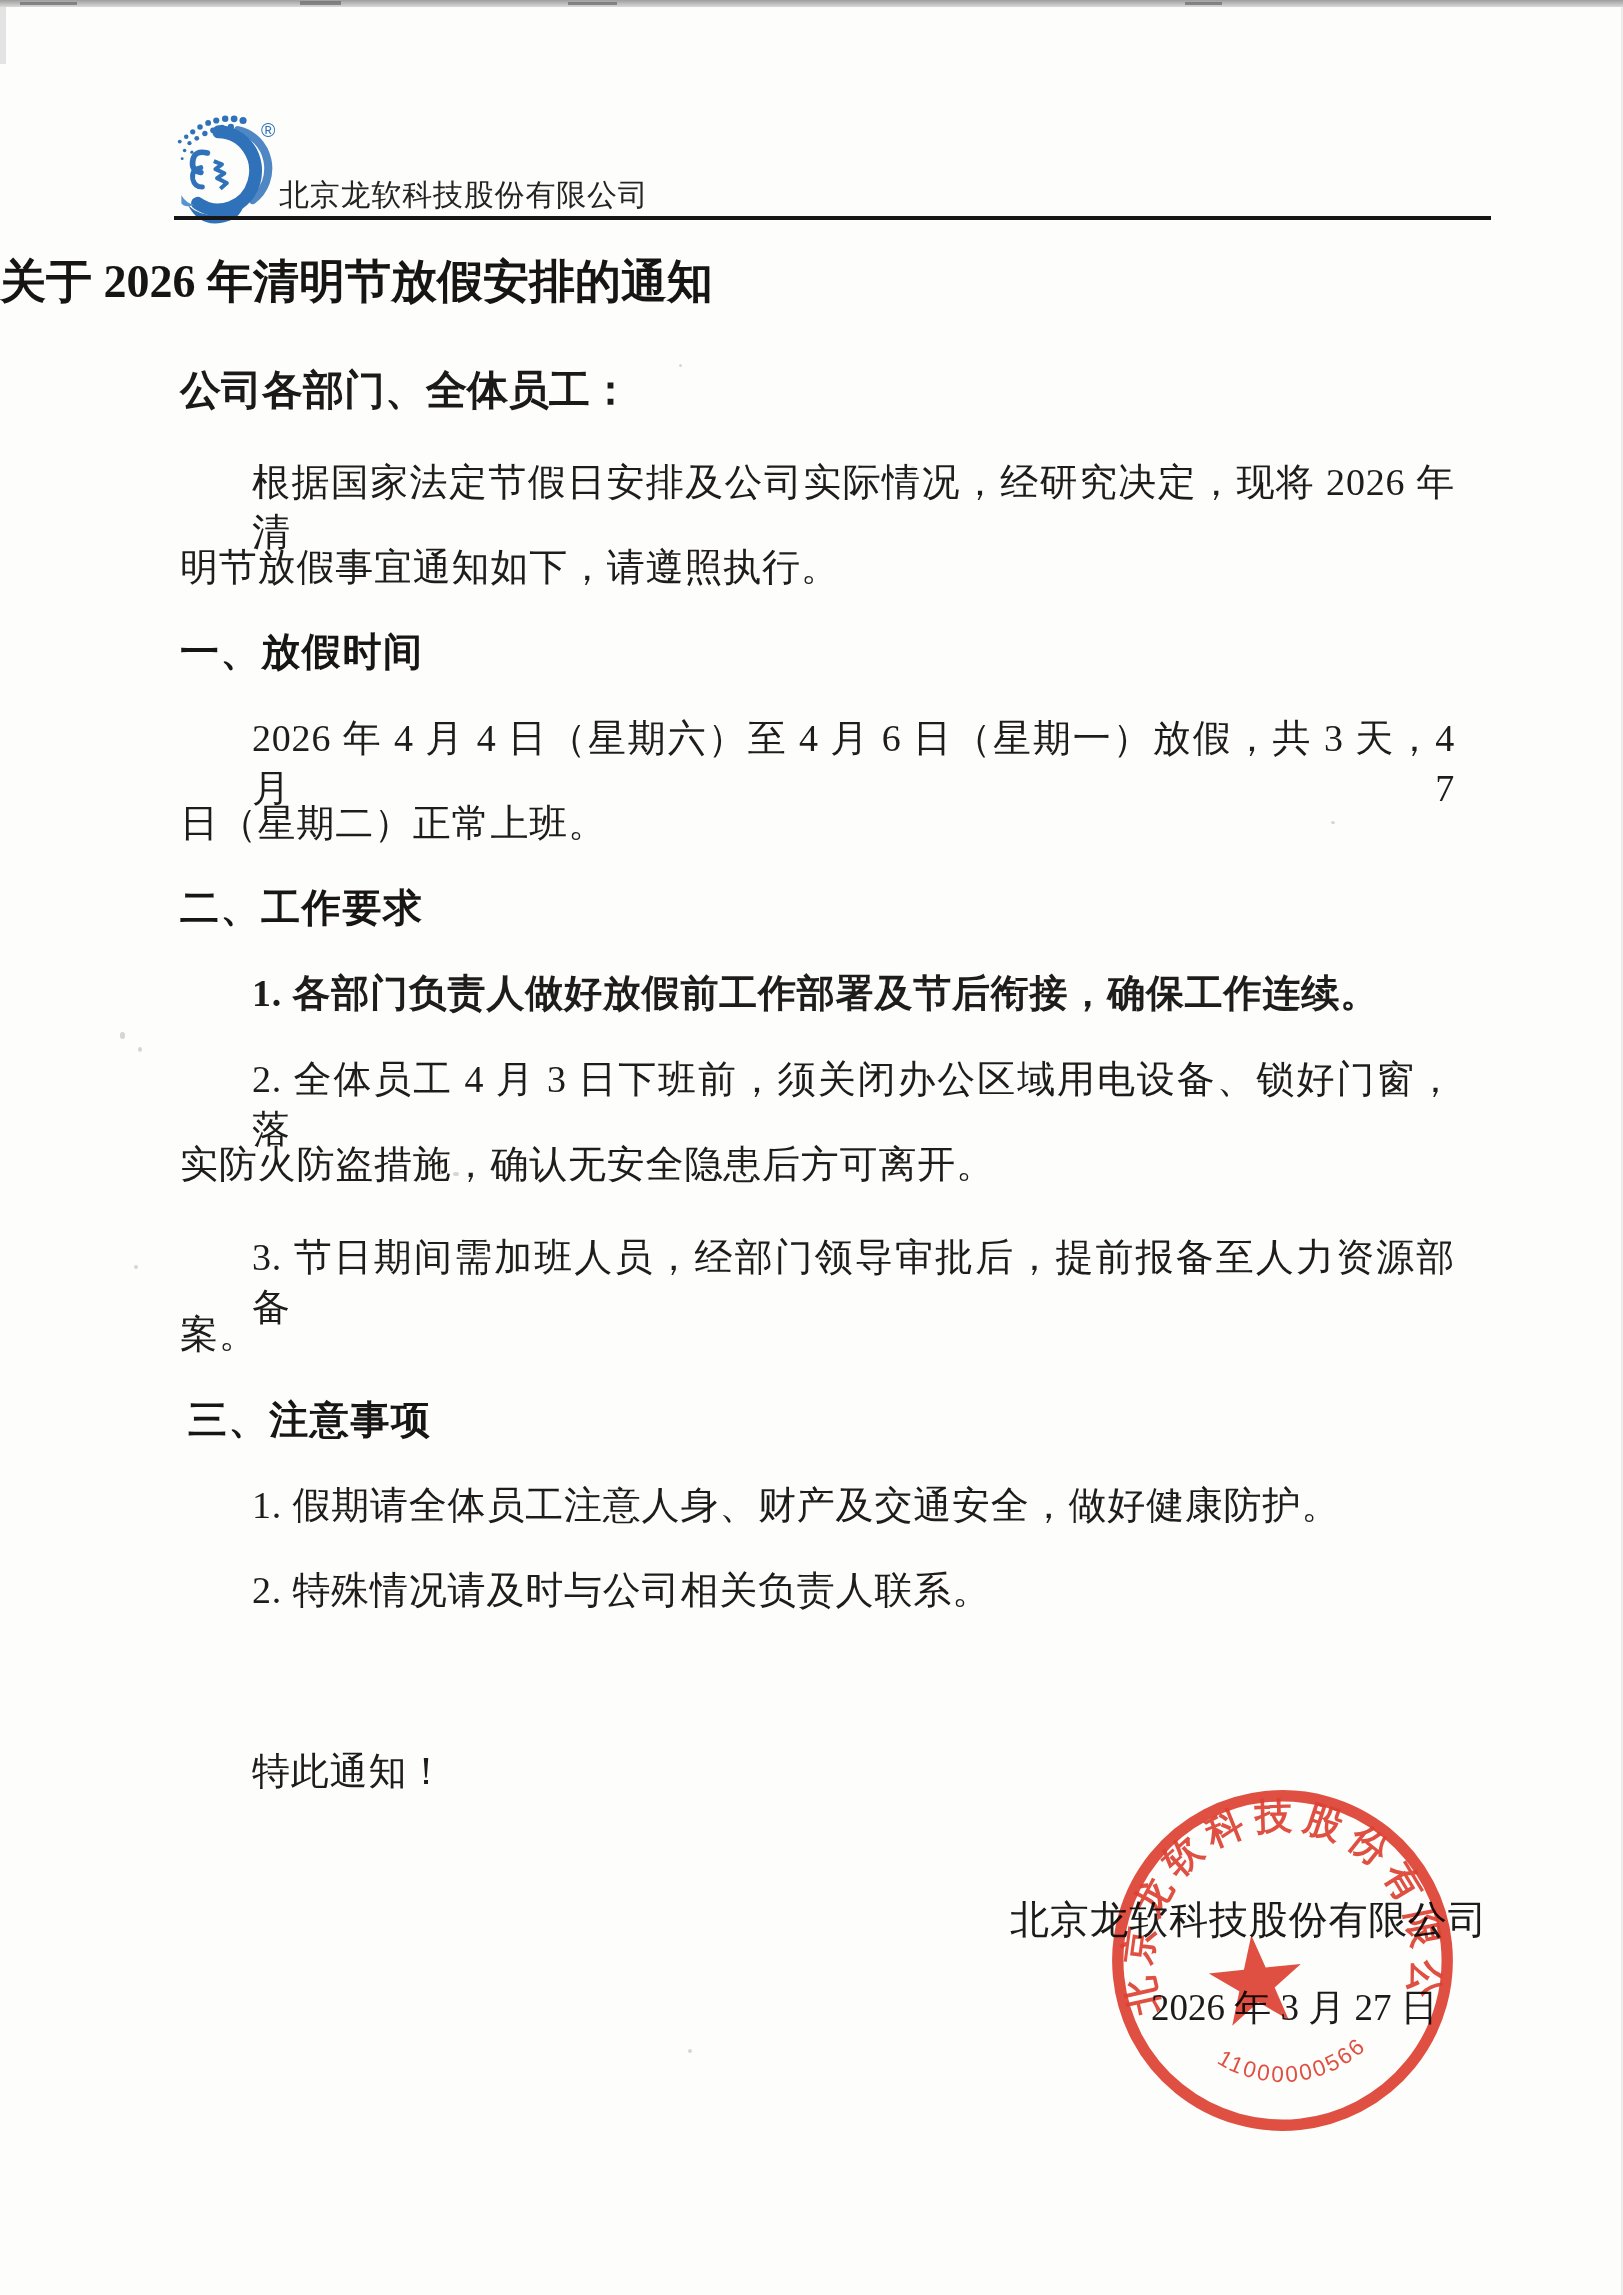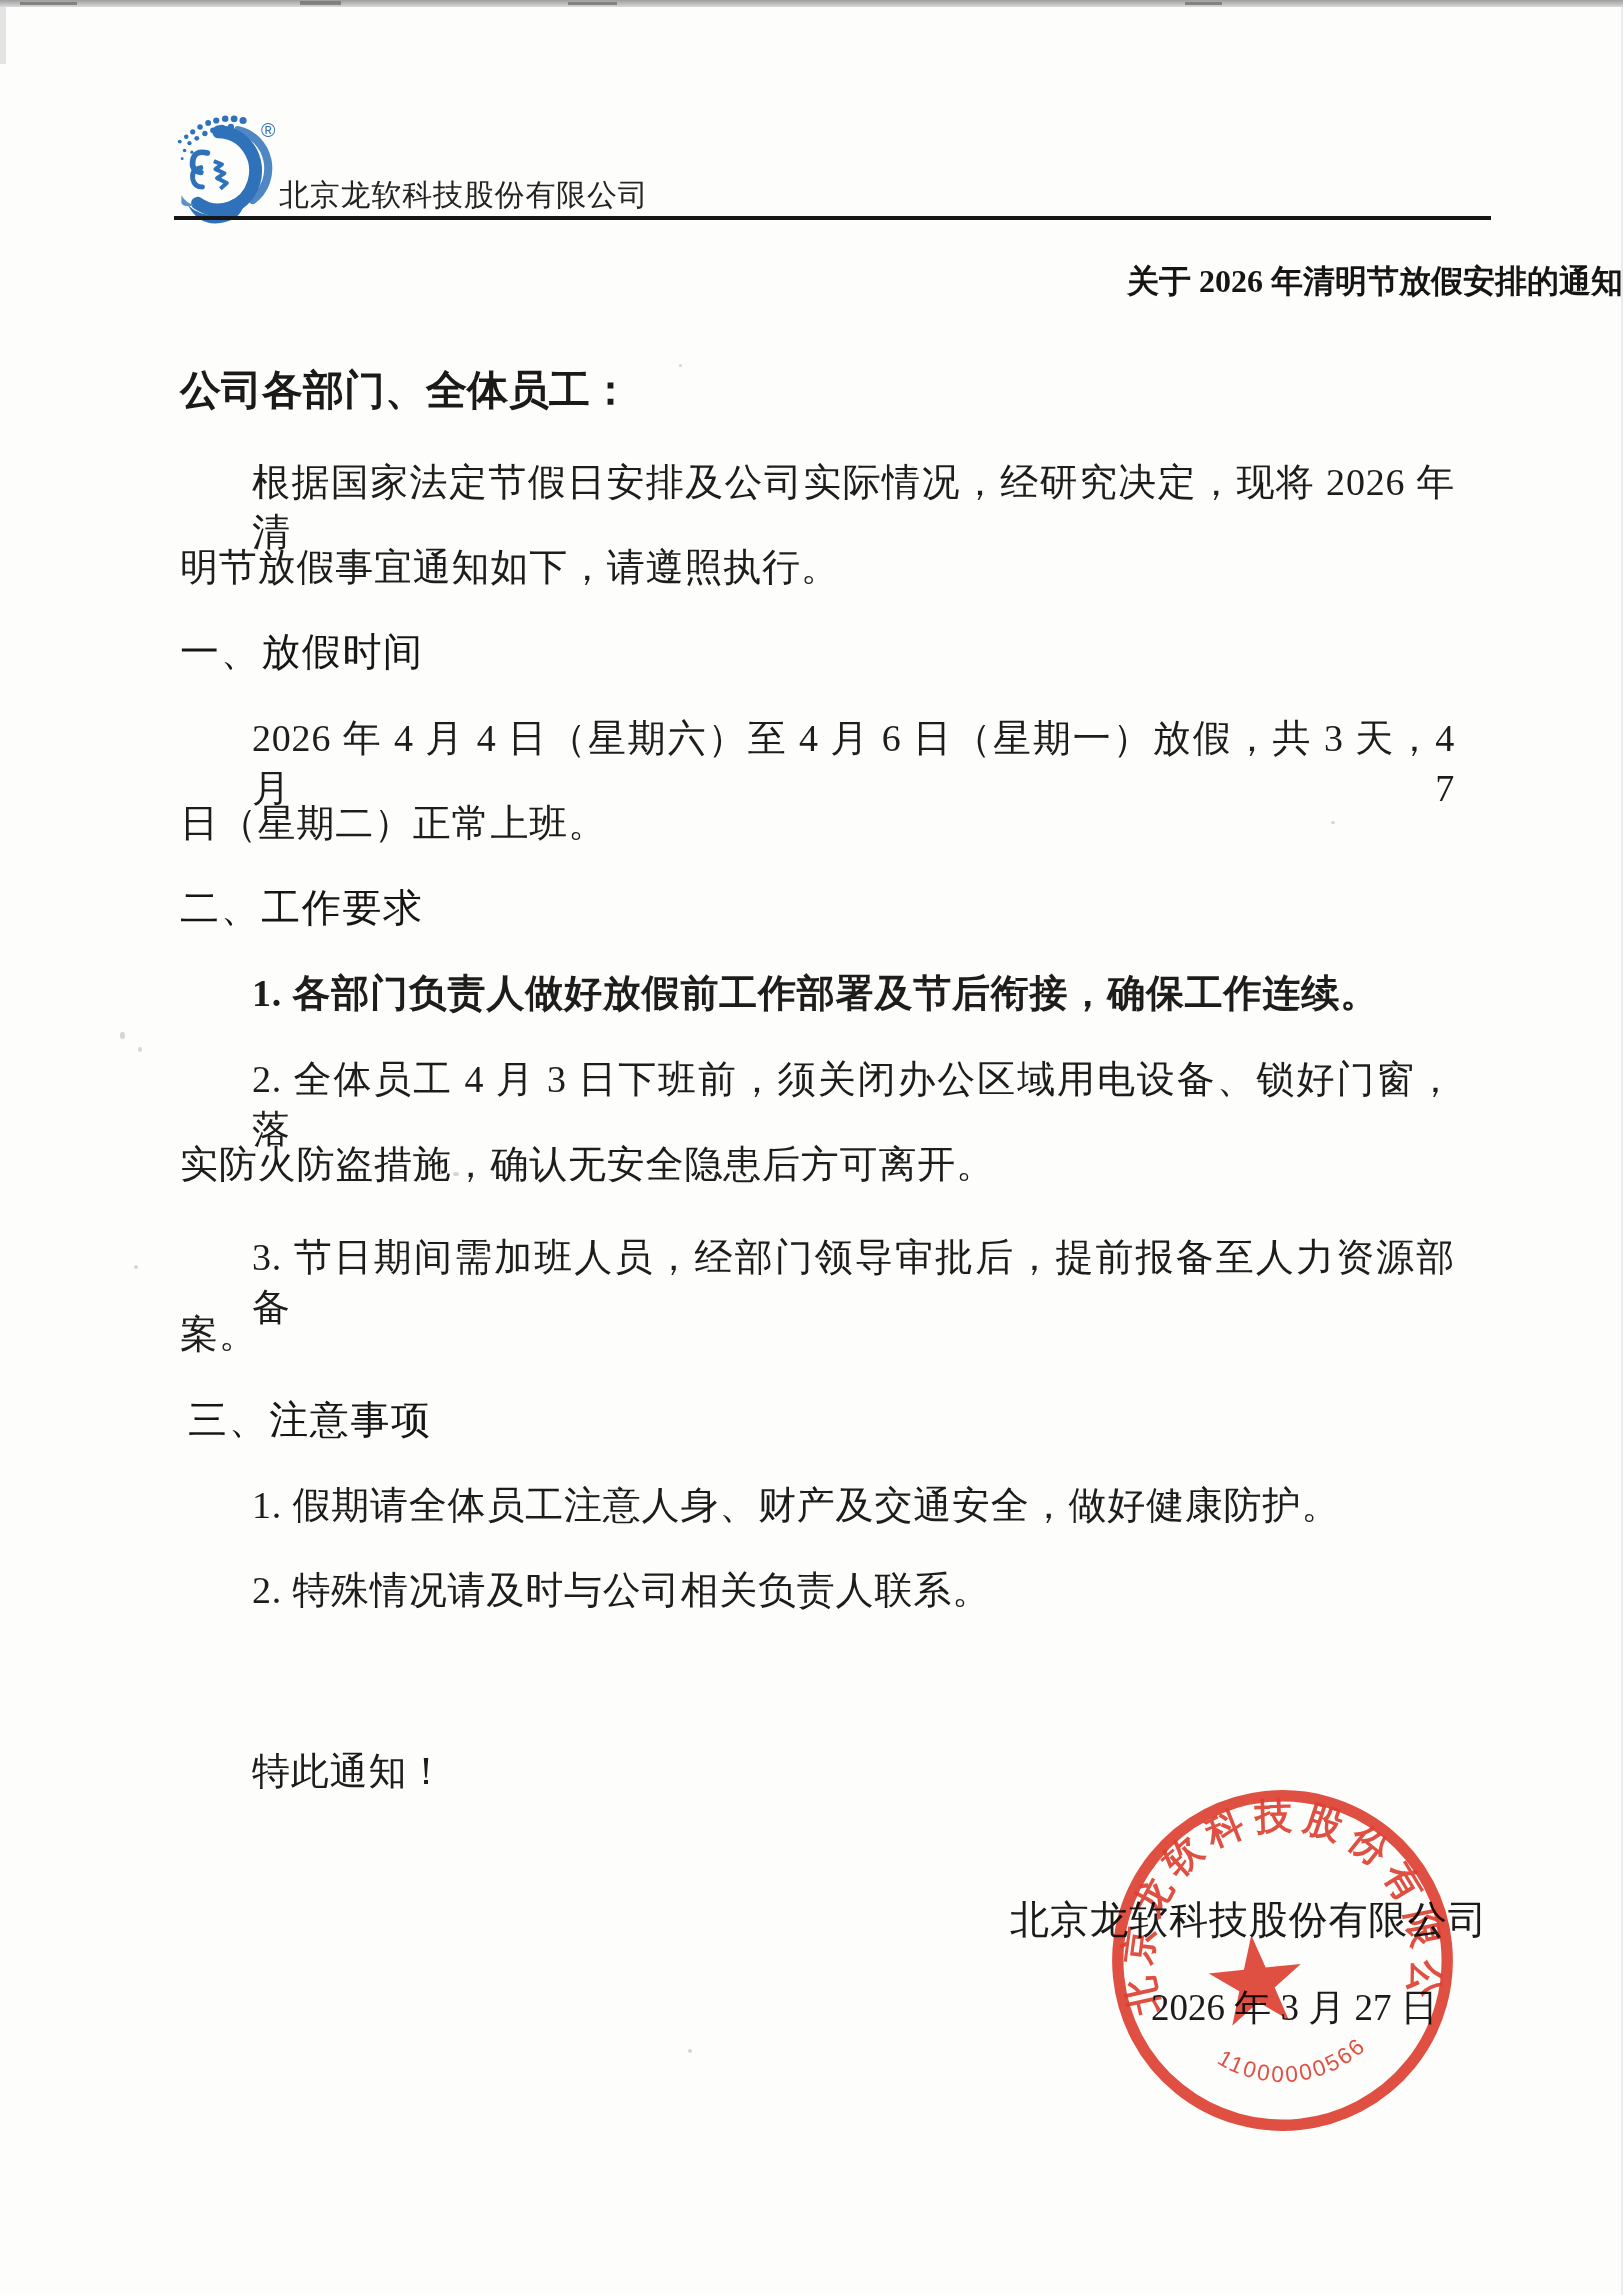--- a/index.html
+++ b/index.html
@@ -20,32 +20,32 @@
   
   .logo{position:absolute;left:165px;top:114px;}
   .reg{position:absolute;left:261px;top:119px;font-size:19.5px;color:#2f72b9;
     font-family:"Liberation Sans",sans-serif;}
   .co-name{position:absolute;left:279px;top:175px;height:39px;line-height:39px;
     font-size:30px;letter-spacing:0.8px;color:#242422;}
   .rule{position:absolute;left:174px;top:216px;width:1317px;height:4px;background:#161616;}
 
   
   .doc-title{position:absolute;left:0;top:253px;width:1623px;height:57px;line-height:57px;
-    text-align:right;font-size:32px;font-weight:700;color:#161513;white-space:pre;}
+    text-align:left;font-size:46px;font-weight:700;color:#161513;white-space:pre;}
 
   
   .salute{position:absolute;left:180px;top:364px;height:52px;line-height:52px;
     font-size:41px;font-weight:700;color:#1b1a18;white-space:pre;}
 
   
   .line{position:absolute;left:180px;height:50px;line-height:50px;font-size:38px;
     color:#1e1d1b;white-space:pre;letter-spacing:0.8px;}
   .line.ind{left:252px;}
   .line.just{width:1203px;text-align:justify;text-align-last:justify;white-space:normal;}
-  .line.head{font-family:"Liberation Sans","DejaVu Sans",sans-serif;font-weight:400;
+  .line.head{font-family:"Liberation Sans","DejaVu Sans",sans-serif;font-weight:700;
     font-size:39px;letter-spacing:1.6px;color:#171614;}
 
   
   .sig-co{position:absolute;left:1010px;top:1895px;height:49px;line-height:49px;
     font-size:39px;letter-spacing:0.8px;color:#1c1b19;white-space:pre;}
   .sig-date{position:absolute;left:1151px;top:1984px;height:47px;line-height:47px;
     font-size:37px;color:#1c1b19;white-space:pre;}
 
   
   .seal{position:absolute;left:1104px;top:1782px;width:357px;height:357px;

